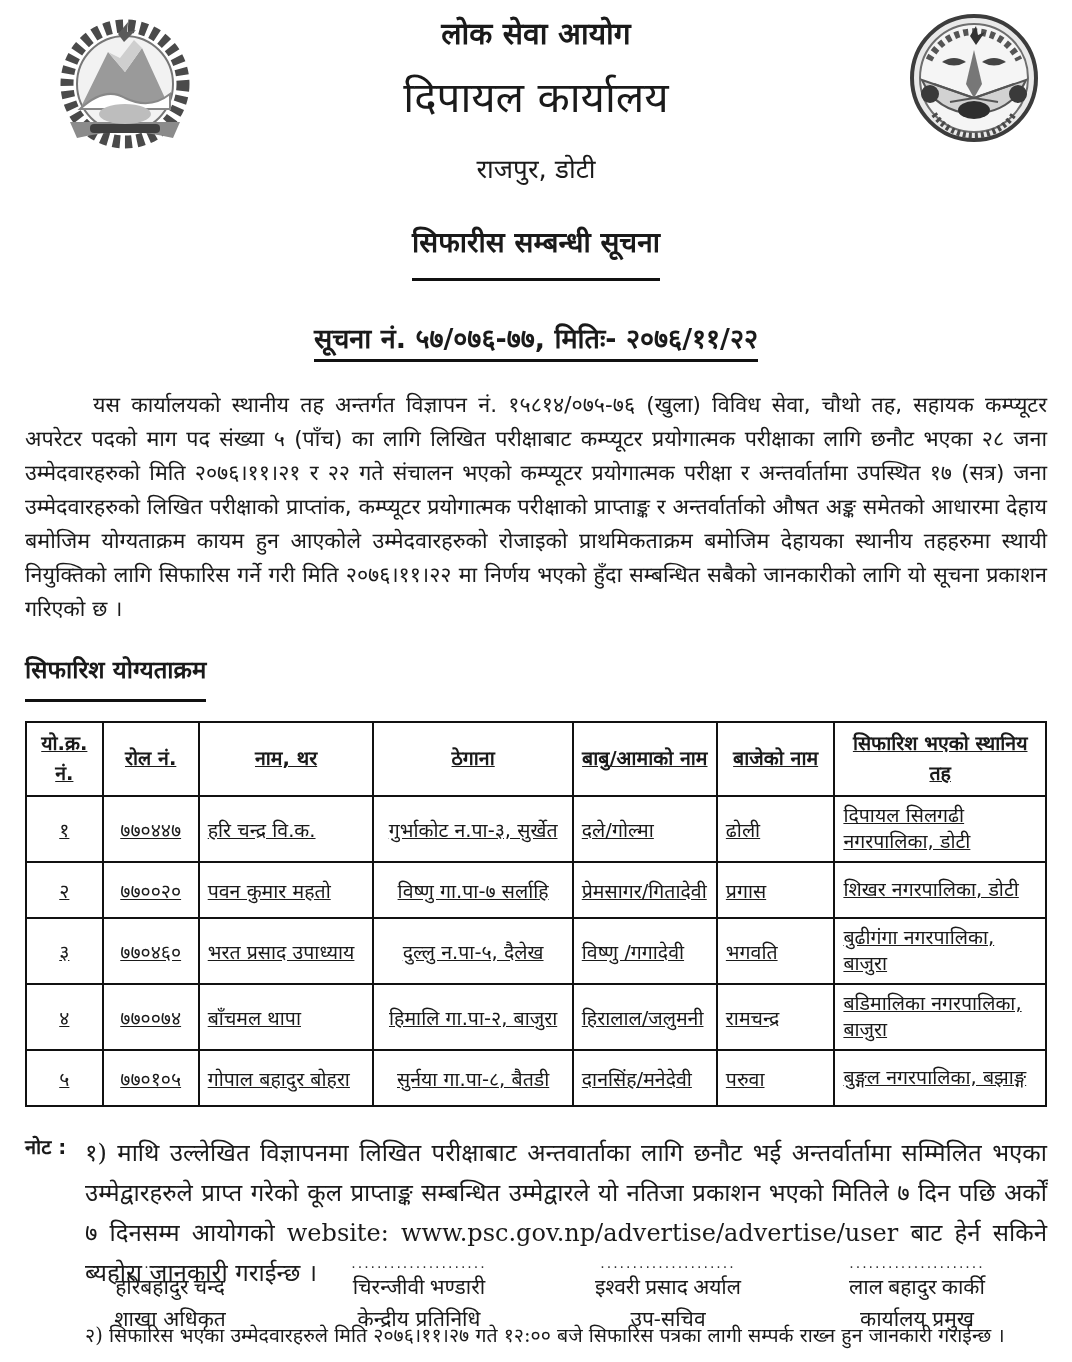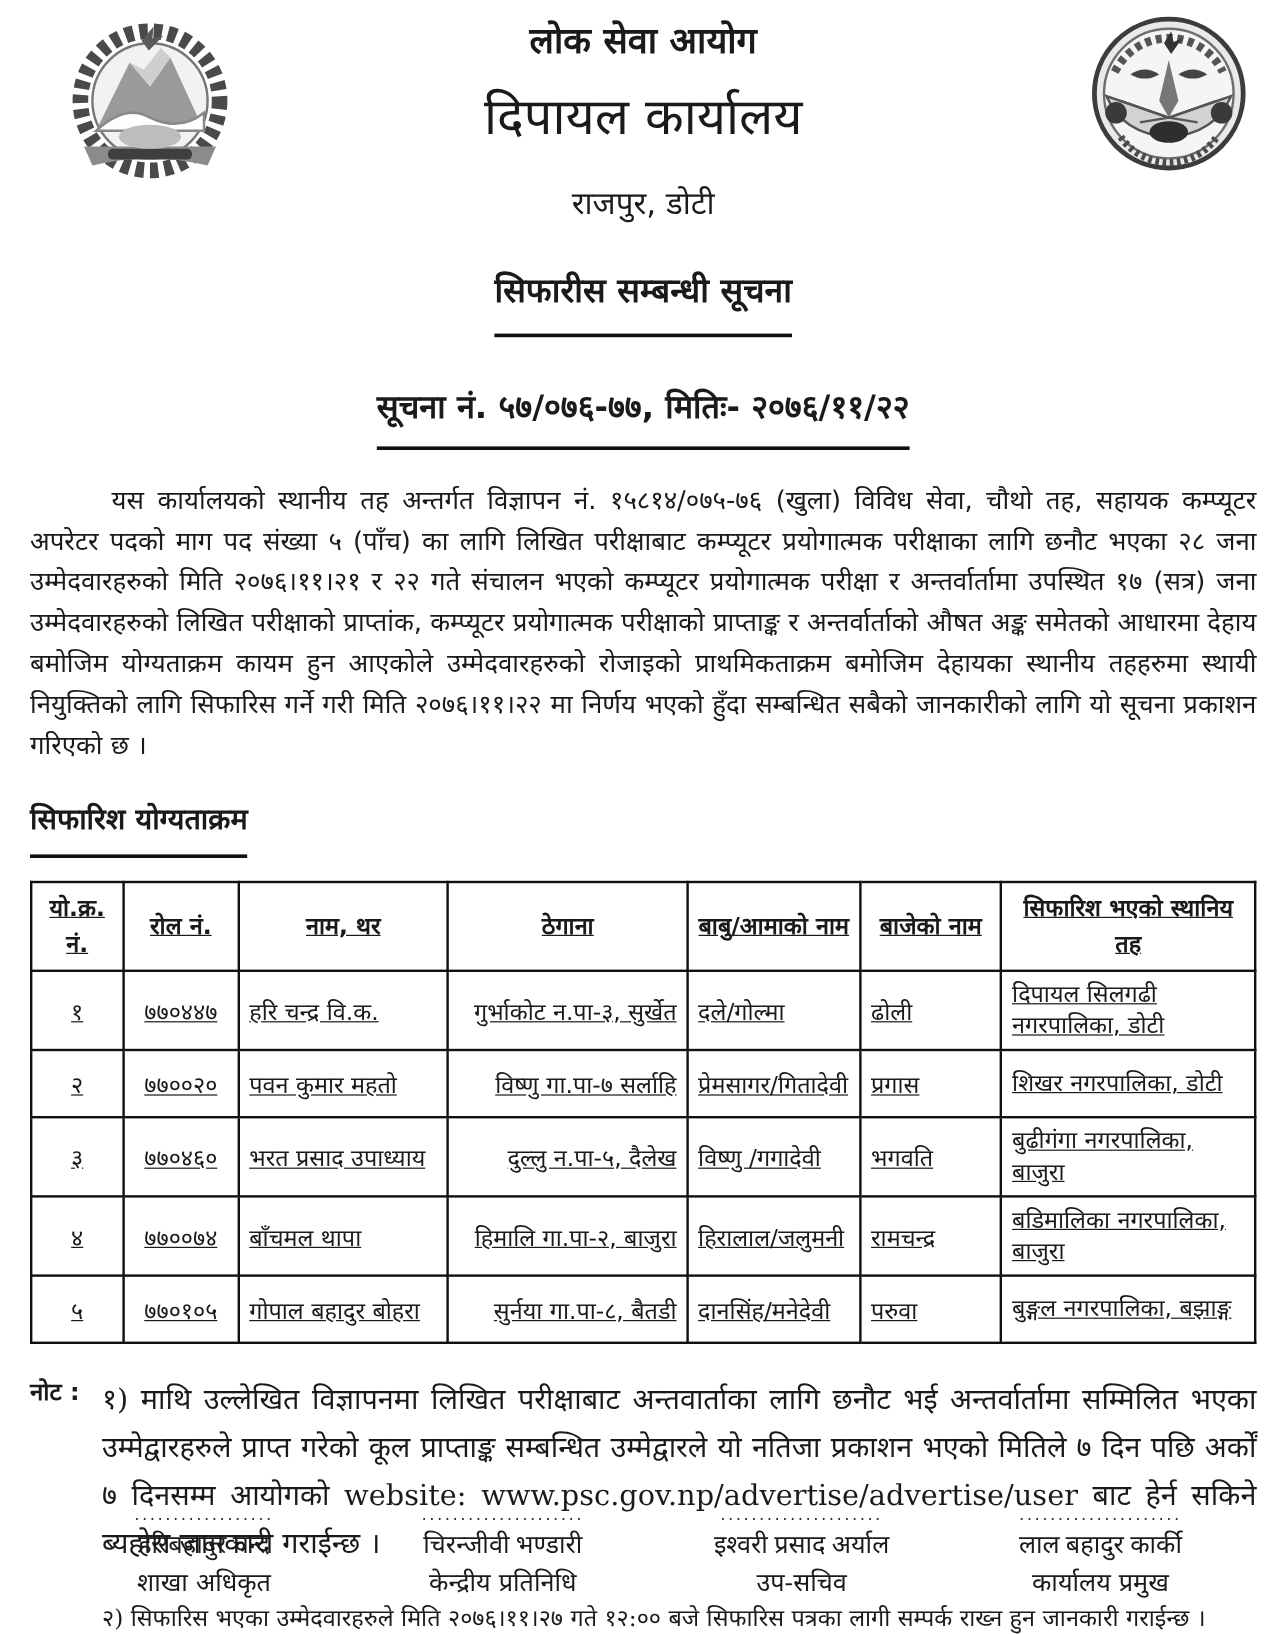--- a/index.html
+++ b/index.html
@@ -19,21 +19,21 @@
   .head-center { text-align: center; }
   .org-name  { font-size: 30px; font-weight: bold; padding-top: 6px; }
   .office-name { font-size: 42px; font-weight: 500; margin-top: 14px; }
   .location  { font-size: 26px; margin-top: 26px; }
   .notice-title {
     display: inline-block; font-size: 28px; font-weight: bold;
     margin-top: 36px; padding-bottom: 18px; border-bottom: 3px solid #111;
   }
   .notice-meta {
     display: inline-block; font-size: 27px; font-weight: bold;
-    margin-top: 38px; padding-bottom: 16px; border-bottom: 3px solid #111;
+    margin-top: 38px; padding-bottom: 3px; border-bottom: 3px solid #111;
   }
 
   
   .body-par {
     margin-top: 26px;
     font-size: 21.5px; line-height: 34px;
     text-align: justify; text-indent: 68px;
   }
 
   
@@ -47,21 +47,21 @@
   }
   table.merit th, table.merit td {
     border: 2px solid #111; vertical-align: middle;
     font-size: 19.5px; padding: 6px 8px;
   }
   table.merit th { font-weight: bold; text-align: center; height: 66px; line-height: 30px; }
   table.merit td { height: 56px; }
   .c-sn   { width: 75px;  text-align: center; }
   .c-roll { width: 94px;  text-align: center; }
   .c-name { width: 171px; text-align: left; }
-  .c-addr { width: 195px; text-align: right; }
+  .c-addr { width: 195px; text-align: center; }
   .c-par  { width: 141px; text-align: left; }
   .c-gf   { width: 115px; text-align: left; }
   .c-loc  { width: 207px; text-align: left; line-height: 26px; }
 
   
   .notes { margin-top: 26px; display: flex; font-family: "DejaVu Serif", serif; }
   .note-label { width: 60px; font-size: 20px; font-weight: bold; flex: none; font-family: "DejaVu Sans", sans-serif; }
   .note-items { flex: 1; }
   .note-item-1 { font-size: 24px; line-height: 40px; text-align: justify; }
   .note-item-2 { font-size: 19.5px; line-height: 30px; margin-top: 28px; }

